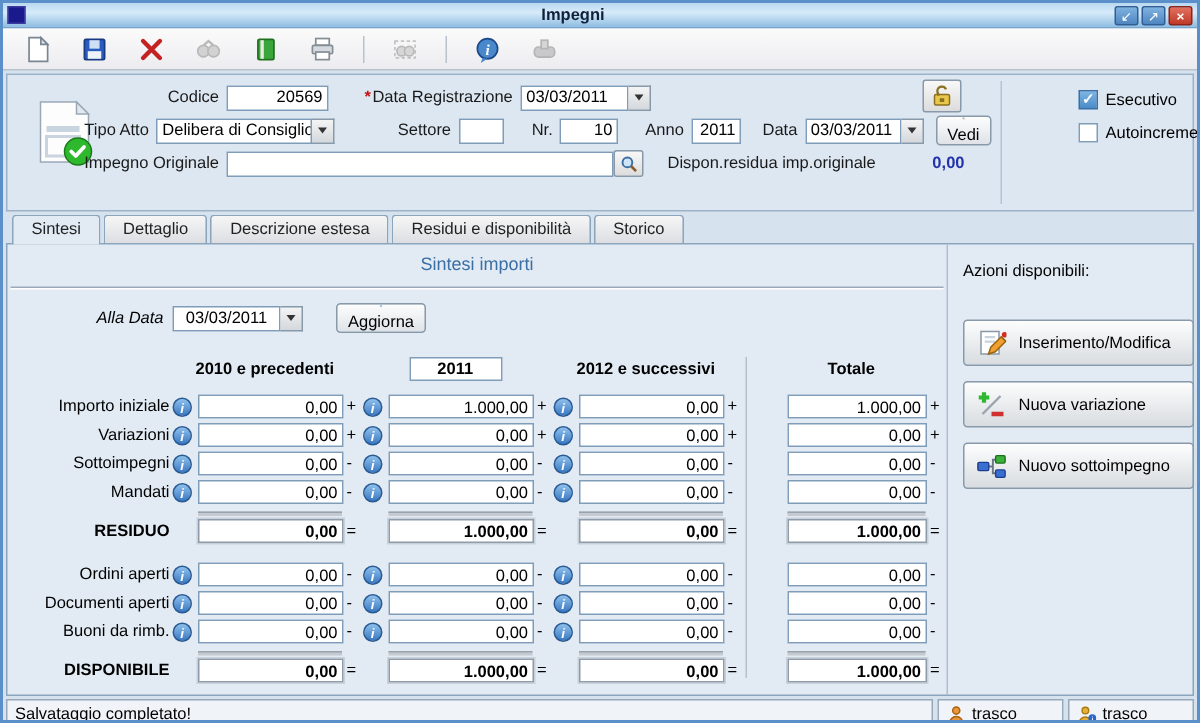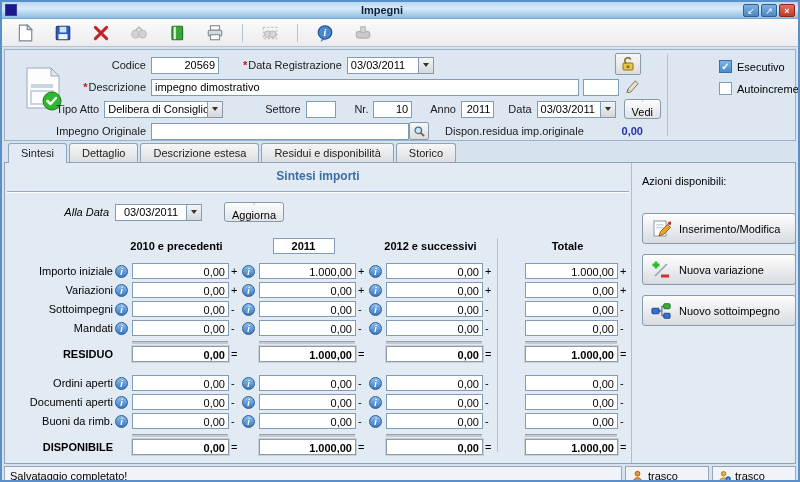--- a/index.html
+++ b/index.html
@@ -73,21 +73,21 @@
   .tabbar { flex:0 0 20px; display:flex; align-items:flex-end; padding:2px 4px 0 6px; gap:2px; }
   .tab {
     height:19px; padding:0 12px; font-size:11px; line-height:18px; color:#222;
     background:linear-gradient(180deg,#f6f6f6,#dcdee2); border:1px solid #8ba5bd; border-bottom:none;
     border-radius:3px 3px 0 0;
   }
   .tab.active { background:#e2ebf4; font-weight:normal; height:20px; position:relative; z-index:2; margin-bottom:-1px; }
   
   .contentrow { flex:1 1 auto; margin:0 2px; display:flex; background:#e2ebf4; border:1px solid #8ba5bd; position:relative; z-index:1; }
   .mainpane { width:627px; padding:6px 0 0 0; position:relative; }
-  .paneheader { text-align:center; font-size:12px; font-weight:bold; color:#3a6ea5; margin-bottom:8px; }
+  .paneheader { text-align:center; font-size:12px; font-weight:normal; color:#3a6ea5; margin-bottom:8px; }
   .hline { height:2px; border-top:1px solid #9aaabb; border-bottom:1px solid #ffffff; margin:0 2px; }
   .alladata { display:flex; align-items:center; margin-top:9px; }
   .alabel { width:110px; text-align:right; padding-right:6px; font-size:11px;font-style:italic; }
   
   .grid { position:relative; margin-top:16px; padding-left:0; }
   .vdiv { position:absolute; left:492px; top:0; bottom:4px; width:1px; background:#b4c0cc; }
   .ghead { display:flex; align-items:center; margin-bottom:8px; }
   .ghead .gls { width:110px; }
   .gcol { width:123px; margin-right:4px; text-align:center; font-size:11px; font-weight:bold; }
   .gcol.tot { margin-left:12px; width:119px; }
@@ -226,31 +226,20 @@
         <span class="tfield ra" style="width:68px">20569</span>
         <span class="flabel auto" style="margin-left:24px"><span class="star">*</span><span>Data Registrazione</span></span>
         <span class="combo">
           <span class="tfield" style="width:72px">03/03/2011</span>
           <span class="dropbtn">
               <span class="tri"></span>
             </span>
         </span>
       </div>
 
-      <div class="frow">
-        <span class="flabel"><span class="star">*</span><span>Descrizione</span></span>
-        <span class="tfield" style="width:428px">impegno dimostrativo</span>
-        <span class="tfield" style="width:36px;margin-left:4px"></span>
-        <span style="margin-left:6px">
-          <svg width="15" height="15" viewBox="0 0 16 16">
-              <path d="M3 12l8-9 3 3-8 9-4 1z" fill="#e8e0d0" stroke="#7a6a4a"></path>
-              <path d="M3 12l1.5 1.5" stroke="#7a6a4a"></path>
-            </svg>
-        </span>
-      </div>
 
       <div class="frow">
         <span class="flabel"><span>Tipo Atto</span></span>
         <span class="combo">
           <span class="tfield" style="width:104px">Delibera di Consiglio</span>
           <span class="dropbtn">
               <span class="tri"></span>
             </span>
         </span>
         <span class="flabel auto" style="margin-left:42px"><span>Settore</span></span>

